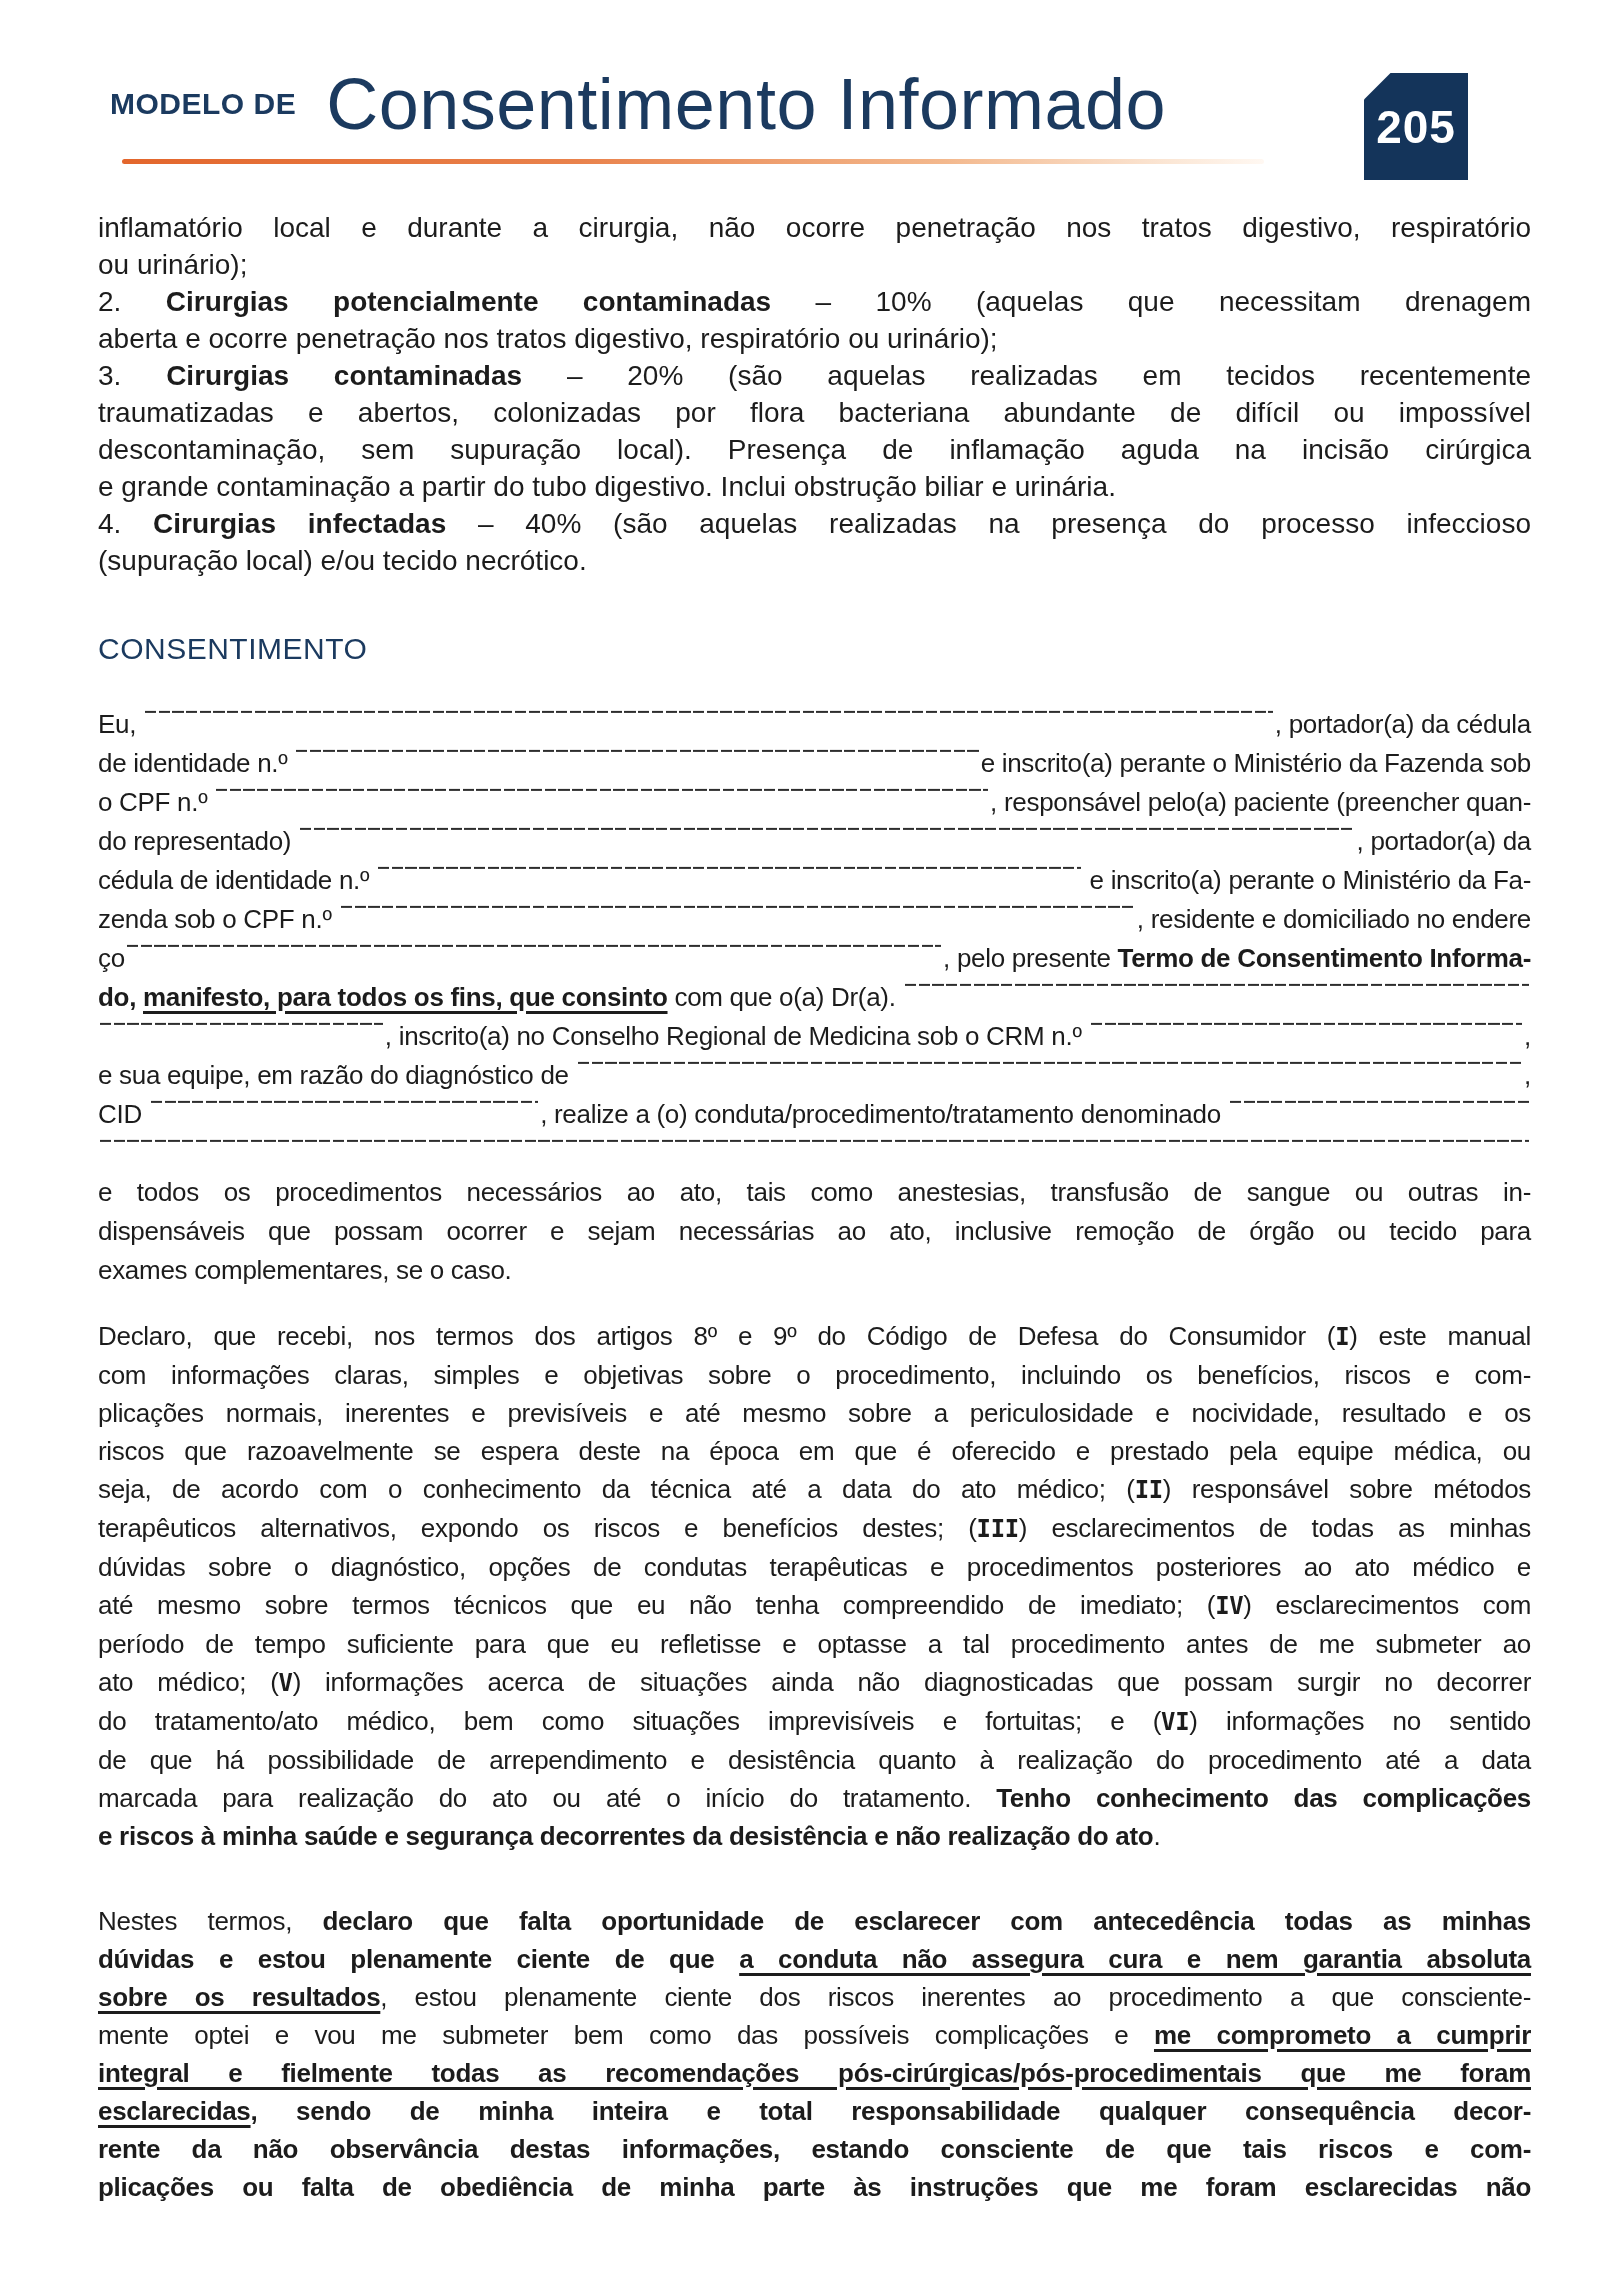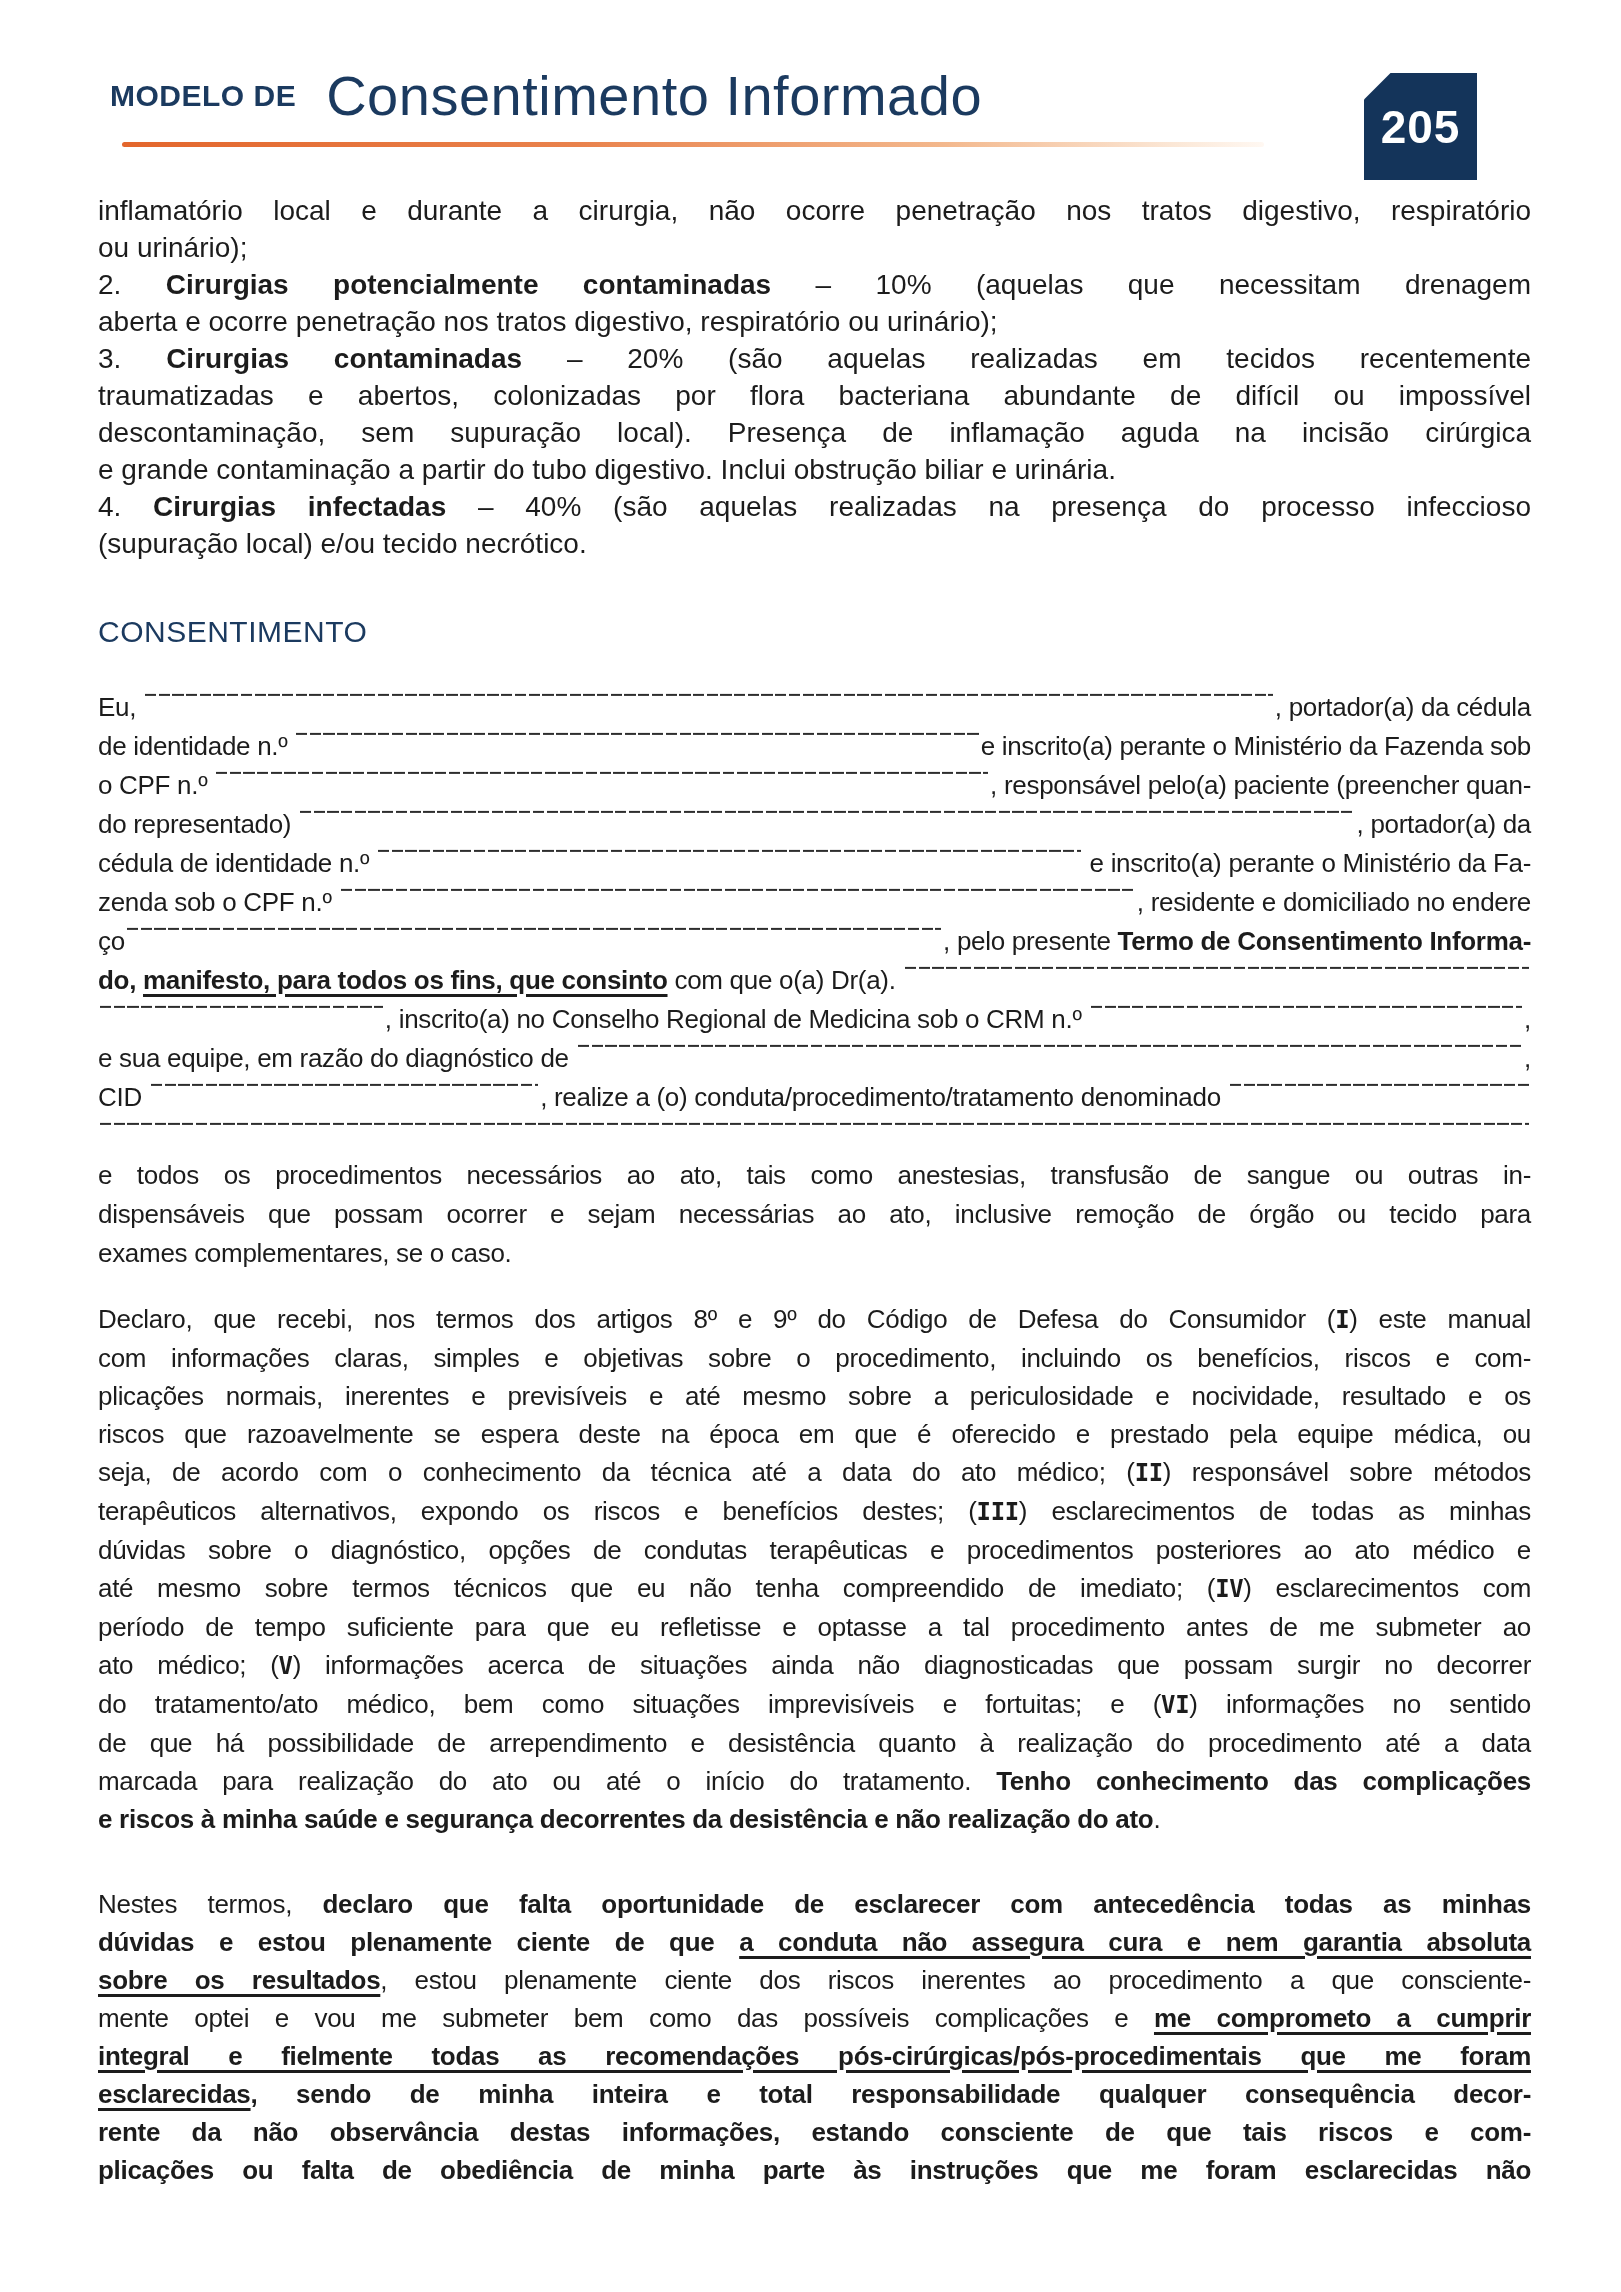--- a/index.html
+++ b/index.html
@@ -6,24 +6,24 @@
   body{
     width:1621px;height:2293px;background:#ffffff;
     font-family:"Liberation Sans",sans-serif;color:#1c1c1c;
     position:relative;overflow:hidden;
   }
   .page{padding:63px 90px 0 98px;position:relative;}
 
   
   .header-row{display:flex;align-items:center;gap:30px;margin-left:12px;}
   .kicker{font-weight:bold;color:#1b3a5f;font-size:30px;letter-spacing:0.5px;white-space:pre;}
-  .title{color:#1b3a5f;font-size:56px;font-weight:300;letter-spacing:0.5px;white-space:pre;}
+  .title{color:#1b3a5f;font-size:72px;font-weight:300;letter-spacing:0.5px;white-space:pre;}
   .rule{height:4.9px;margin:13.7px 0 0 23.5px;width:1142px;border-radius:2.9px;
         background:linear-gradient(90deg,#e3662c 0%,#e9824c 40%,#f3b88d 72%,#fbe7d6 92%,#fff8f2 100%);}
-  .badge{position:absolute;top:73px;left:1364px;width:113px;height:107px;background:#14345a;
+  .badge{position:absolute;top:73px;left:1364px;width:104px;height:107px;background:#14345a;
          clip-path:polygon(26.5px 0,100% 0,100% 100%,0 100%,0 26.5px);
          display:flex;align-items:center;justify-content:center;}
   .badge span{color:#ffffff;font-size:46px;font-weight:bold;letter-spacing:1px;}
 
   
   .surgery-list{margin-top:45px;font-size:28px;line-height:37px;}
   .section-heading{margin:53px 0 0 0;color:#1b3a5f;font-size:30px;font-weight:400;letter-spacing:0.5px;}
   .condensed{font-size:26px;letter-spacing:-0.3px;}
   .form{margin-top:39px;line-height:39px;}
   .para{line-height:38px;}

